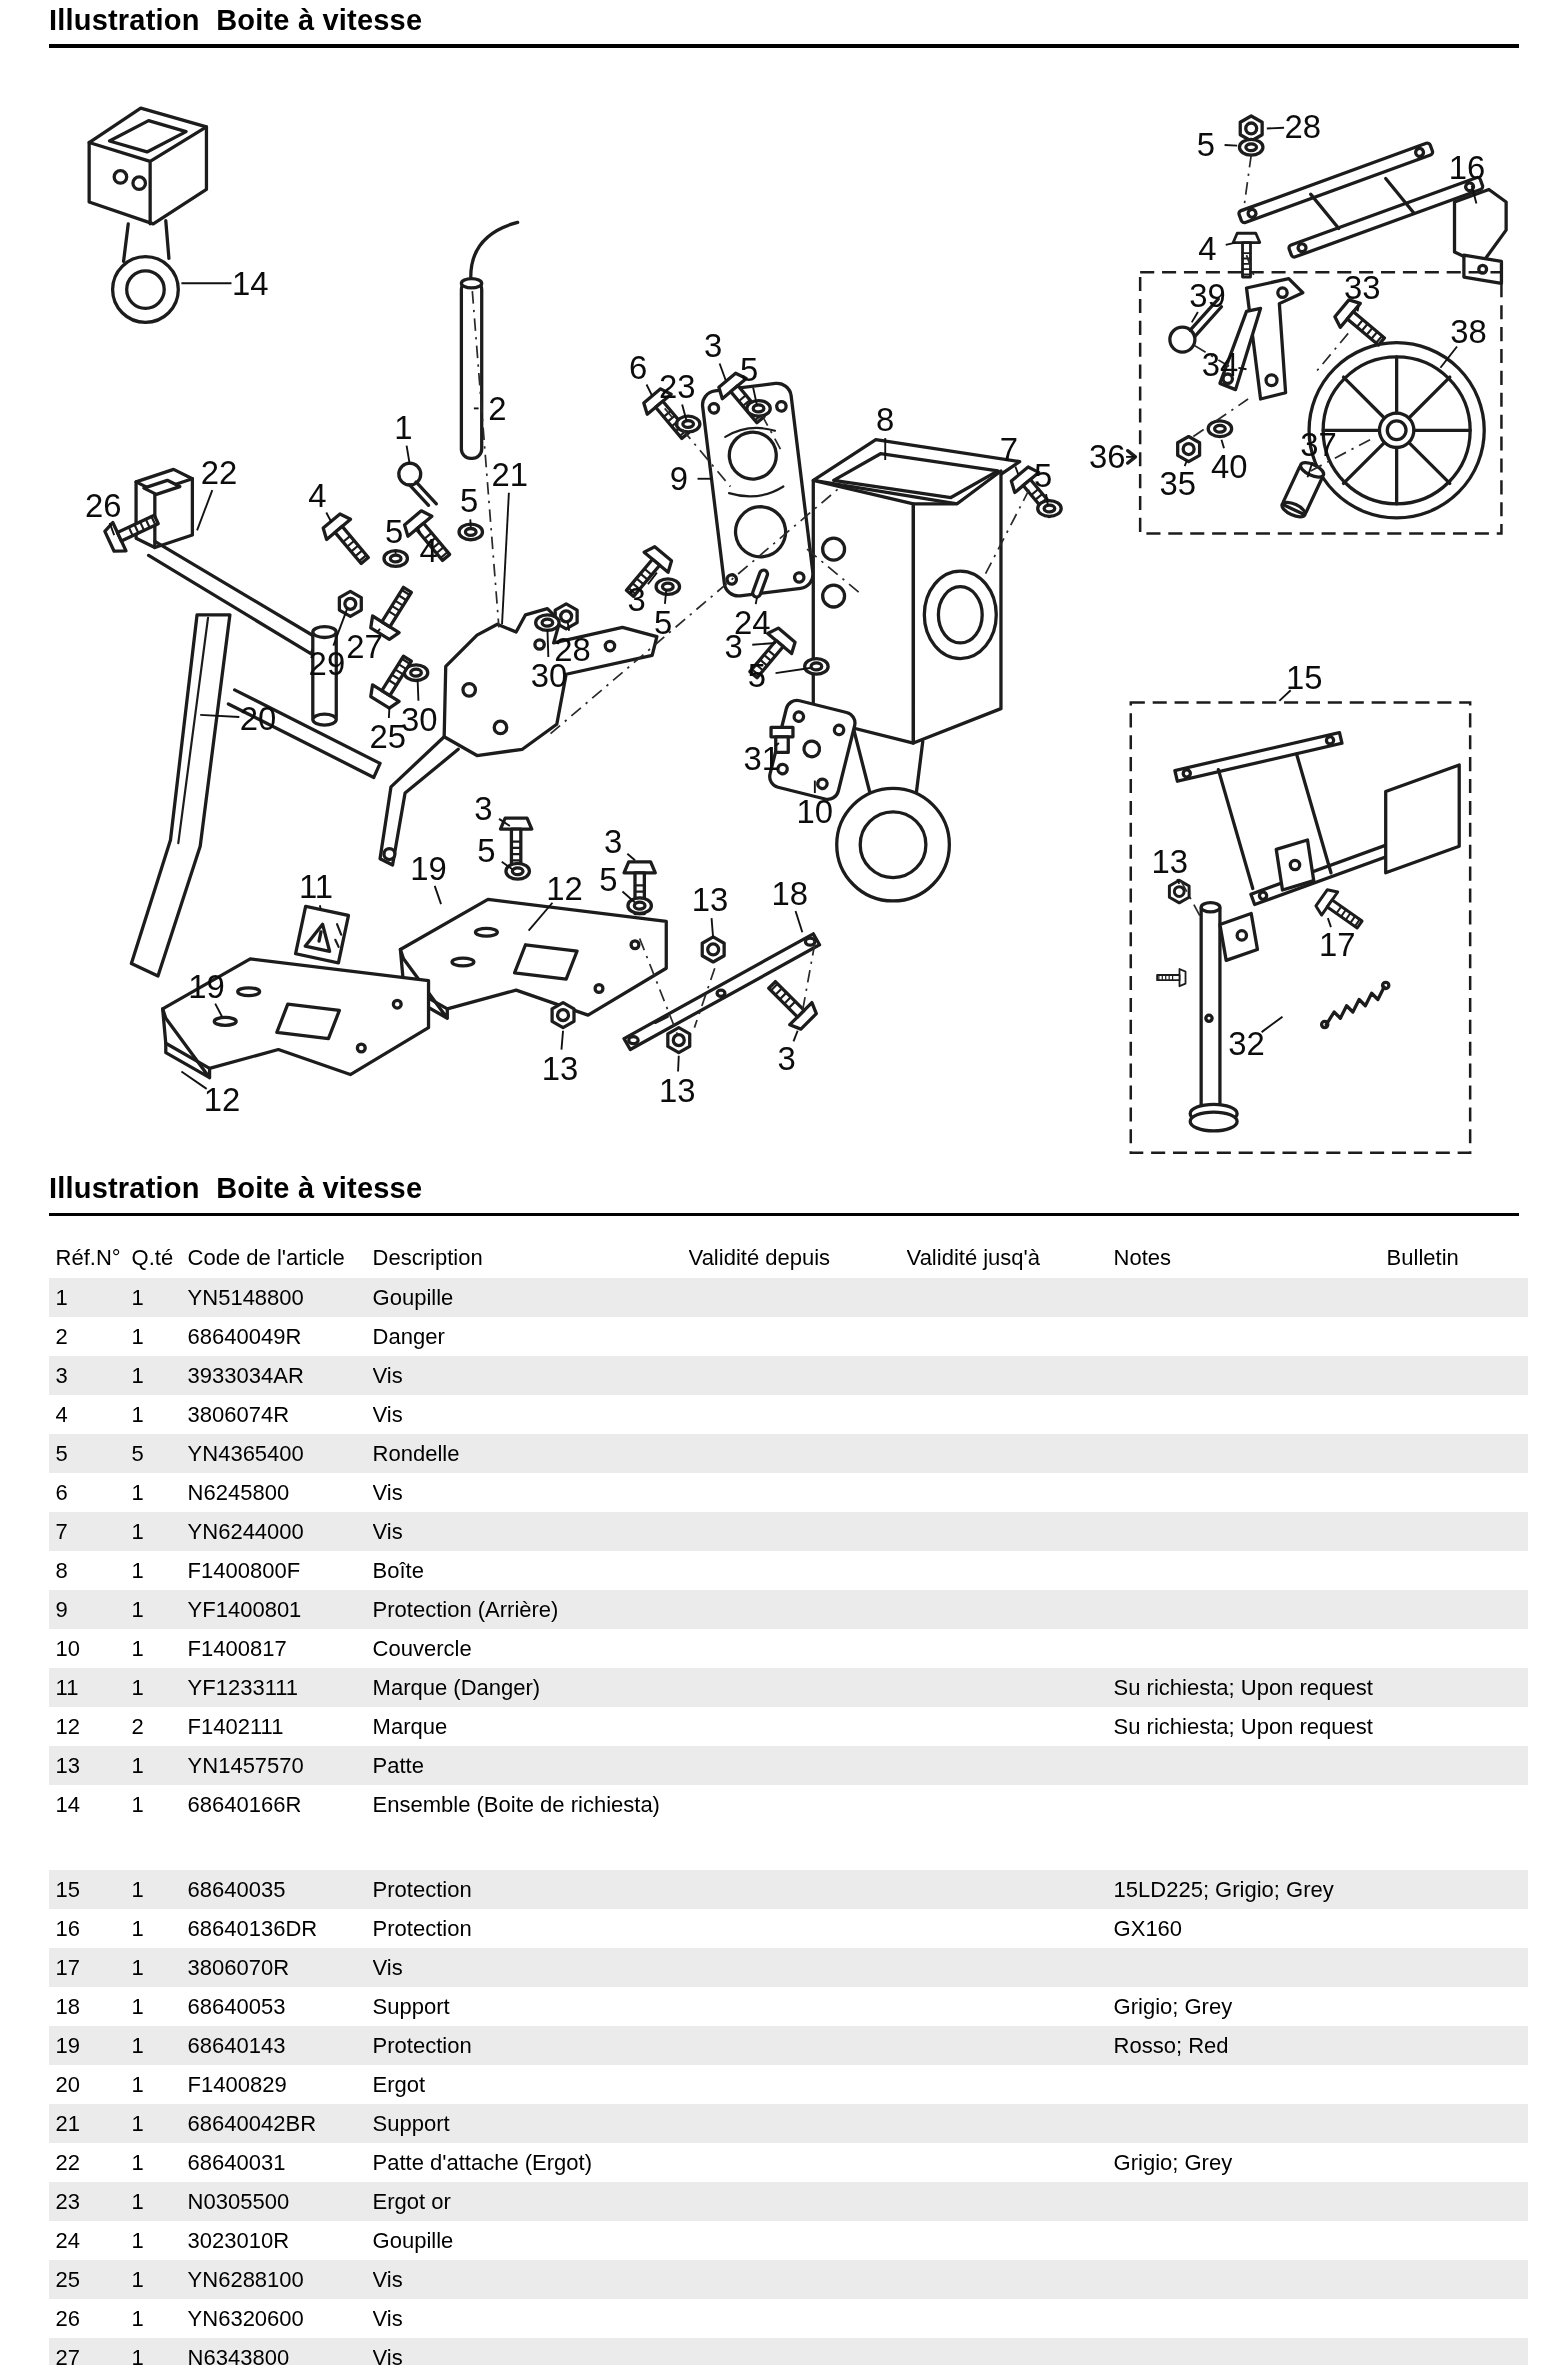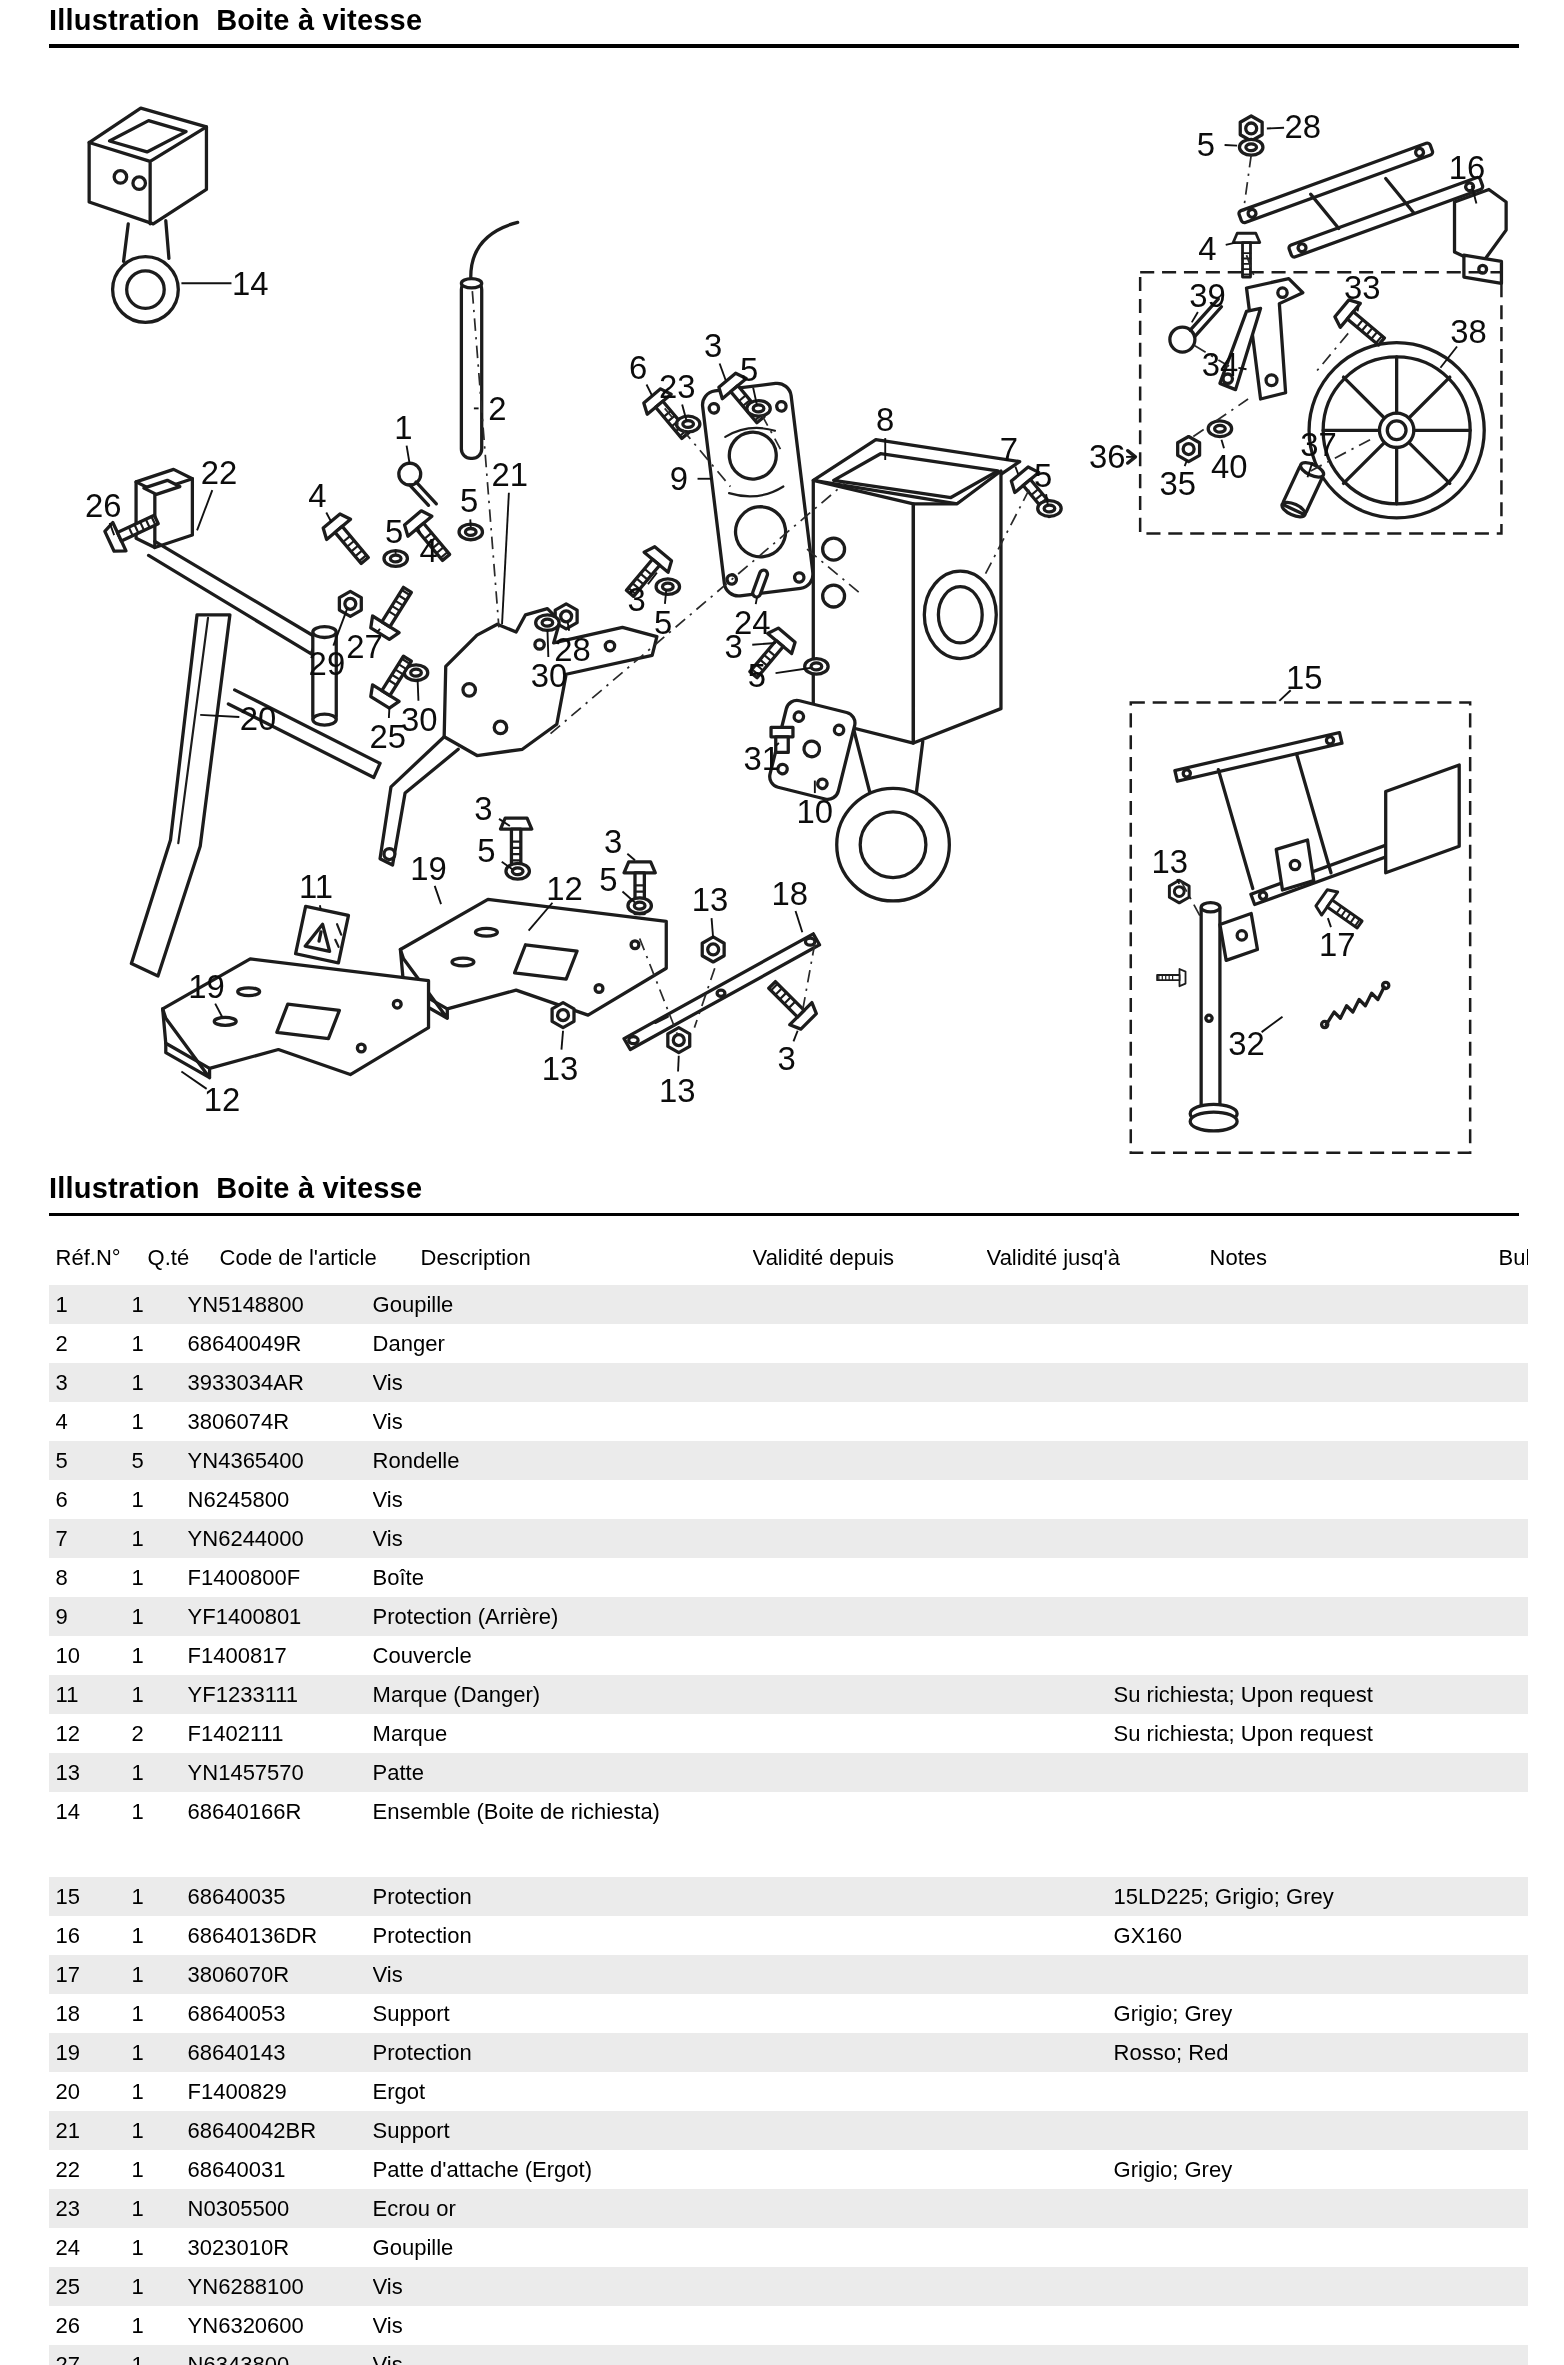--- a/index.html
+++ b/index.html
@@ -21,21 +21,21 @@
   .dash{stroke:#1c1c1c;stroke-width:1.6;fill:none;stroke-dasharray:9 5;}
   .dashdot{stroke:#2a2a2a;stroke-width:1.1;fill:none;stroke-dasharray:8 4 1.5 4;}
   .lead{stroke:#111;stroke-width:1.2;}
   .co{font-size:21px;fill:#0c0c0c;font-family:"Liberation Sans",sans-serif;}
   .tbl{margin:24.6px 36px 0 49px;}
   .thead,.trow{
     display:grid;
     grid-template-columns:76px 56px 185px 316px 218px 207px 273px 1fr;
     padding-left:6.6px;align-items:center;font-size:22px;
   }
-  .thead{height:30px;align-items:end;padding-bottom:2.8px;margin-bottom:12px;gap:16px;}
+  .thead{height:30px;align-items:end;padding-bottom:2.8px;margin-bottom:5px;}
   .trow{height:39px;}
   .trow.tall{height:78px;align-items:start;padding-top:7px;}
   .trow.odd{background:#ebebeb;}
   .cell{white-space:nowrap;overflow:hidden;}
 </style>
 </head>
 <body>
 
 <h1 class="doc-title">Illustration  Boite à vitesse</h1>
 <div class="title-rule"></div>
@@ -669,21 +669,21 @@
         <div class="cell">Patte d'attache (Ergot)</div>
         <div class="cell"></div>
         <div class="cell"></div>
         <div class="cell">Grigio; Grey</div>
         <div class="cell"></div>
       </div>
       <div class="trow odd">
         <div class="cell">23</div>
         <div class="cell">1</div>
         <div class="cell">N0305500</div>
-        <div class="cell">Ecrou or</div>
+        <div class="cell">Ergot or</div>
         <div class="cell"></div>
         <div class="cell"></div>
         <div class="cell"></div>
         <div class="cell"></div>
       </div>
       <div class="trow">
         <div class="cell">24</div>
         <div class="cell">1</div>
         <div class="cell">3023010R</div>
         <div class="cell">Goupille</div>

